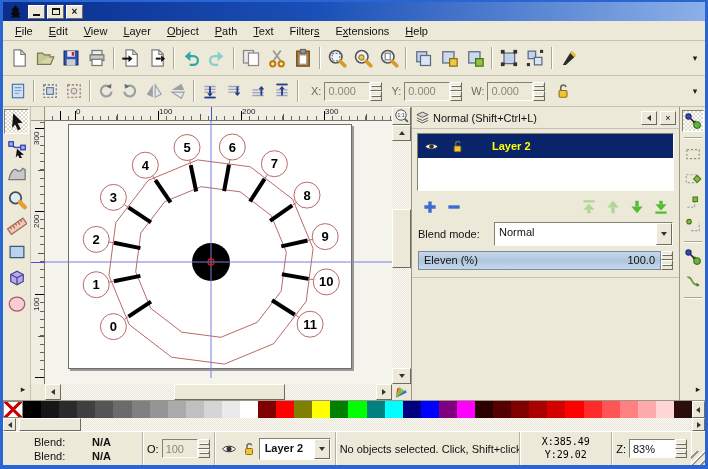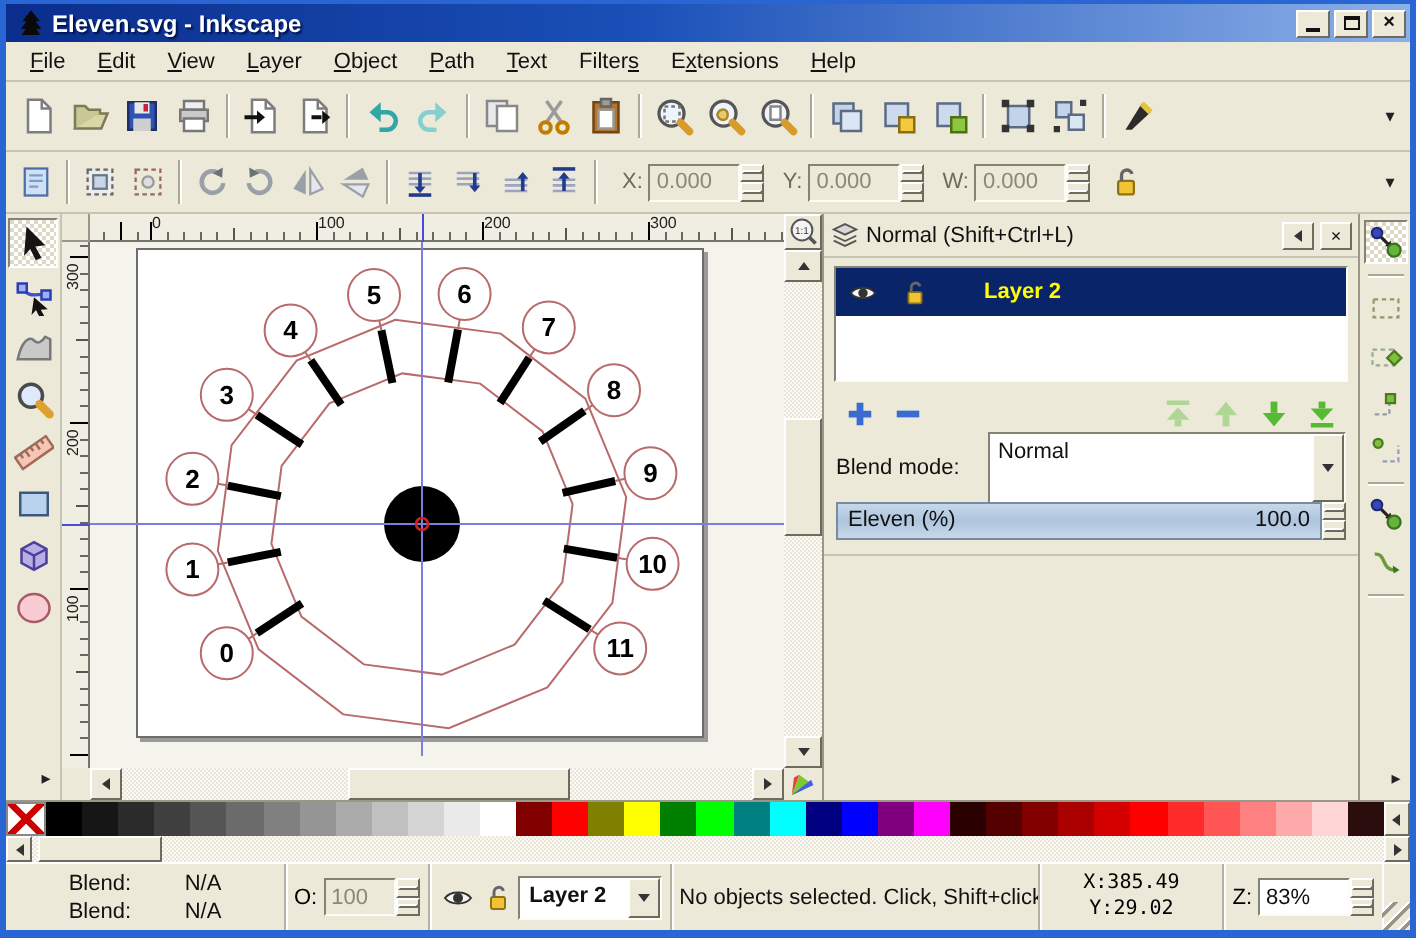--- a/index.html
+++ b/index.html
@@ -99,21 +99,21 @@
   .lrow.sel { background:#0a246a; }
   .lrow .cell { width:26px; display:flex; align-items:center; justify-content:center; }
   .lrow .lname { margin-left:22px; color:#111; }
   .lrow.sel .lname { color:#ffff00; font-weight:bold; }
   .lbtnrow { height:28px; display:flex; align-items:center; padding:0 6px; }
   .lbtnrow .gap { flex:1; }
   .lbtnrow .tbtn { width:24px; height:22px; }
   .tbtn.dim { opacity:.4; }
   .blendrow { height:26px; display:flex; align-items:center; padding:0 6px; }
   .blendrow .blabel { width:76px; color:#111; }
-  .combo { flex:1; height:36px; display:flex; background:#fff; border:1px solid; border-color:#848272 #fdfcf6 #fdfcf6 #848272; }
+  .combo { flex:1; height:24px; display:flex; background:#fff; border:1px solid; border-color:#848272 #fdfcf6 #fdfcf6 #848272; }
   .combo .cval { flex:1; padding:3px 4px; color:#111; }
   .combo .cbtn { width:16px; background:#ece9d8; border:1px solid; border-color:#fff #6d6a5e #6d6a5e #fff;
     display:flex; align-items:center; justify-content:center; }
   .oprow { height:26px; display:flex; align-items:center; padding:0 6px; }
   .opbar { flex:1; height:19px; border:1px solid #7a8aa0; background:linear-gradient(180deg,#c7d8ea,#aec5dd 50%,#c7d8ea);
     display:flex; align-items:center; padding:0 5px; color:#111; }
   .opbar .oval { margin-left:auto; }
   .lfill { flex:1; border-top:1px solid #c6c3b2; margin-top:4px; }
 
   
@@ -134,41 +134,40 @@
   .pscroll { flex:1; display:flex; }
   .pscroll .sbtn { flex:0 0 13px; }
   .pscroll .strack { flex:1; }
 
   
   .statusbar { flex:0 0 34px; border-top:1px solid #fff; display:flex; align-items:stretch; background:#ece9d8; font-size:11px; }
   .sb-sec { border-right:1px solid #b5b2a1; box-shadow:1px 0 0 #fff; display:flex; align-items:center; padding:0 4px; }
   .fs-block { flex:0 0 140px; display:flex; flex-direction:column; justify-content:center; }
   .fs-line { display:flex; height:14px; align-items:center; }
   .fs-line .l { width:58px; color:#111; }
-  .fs-line .v { color:#111; }
+  .fs-line .v { color:#111;font-weight:bold; }
   .sb-msg { flex:1; min-width:0; overflow:hidden; white-space:nowrap; color:#111; }
   .xy-block { flex:0 0 92px; display:flex; flex-direction:column; justify-content:center; font-family:"DejaVu Sans Mono",monospace; font-size:10px; }
   .xy-line { display:flex; justify-content:space-between; height:13px; }
   .grip { width:14px; align-self:flex-end; height:14px;
     background:repeating-linear-gradient(135deg, transparent 0 3px, #fff 3px 4px, #98948a 4px 6px); }
   .sb-ico { width:20px; display:flex; align-items:center; justify-content:center; }
   .layercombo { width:72px; height:22px; }
   .layercombo .cval { font-weight:bold; padding:3px 2px 3px 5px; white-space:nowrap; }
 </style>
 </head>
 <body>
 
 <div id="win">
   <div id="inner">
 
     <div class="titlebar">
       <svg class="ticon" viewBox="0 0 16 16">
         <path d="M8 1.2L12.6 7h-2.2l3 4.2h-2.6l2.2 3.2H3l2.2-3.2H2.6L5.6 7H3.4z" fill="#0a0a0a"></path>
       </svg>
-      <span class="title-text">Eleven.svg - Inkscape</span>
       <div class="winbtn">
           <div class="glyph-min"></div>
         </div>
       <div class="winbtn">
           <div class="glyph-max"></div>
         </div>
       <div class="winbtn">
           <span>×</span>
         </div>
     </div>

